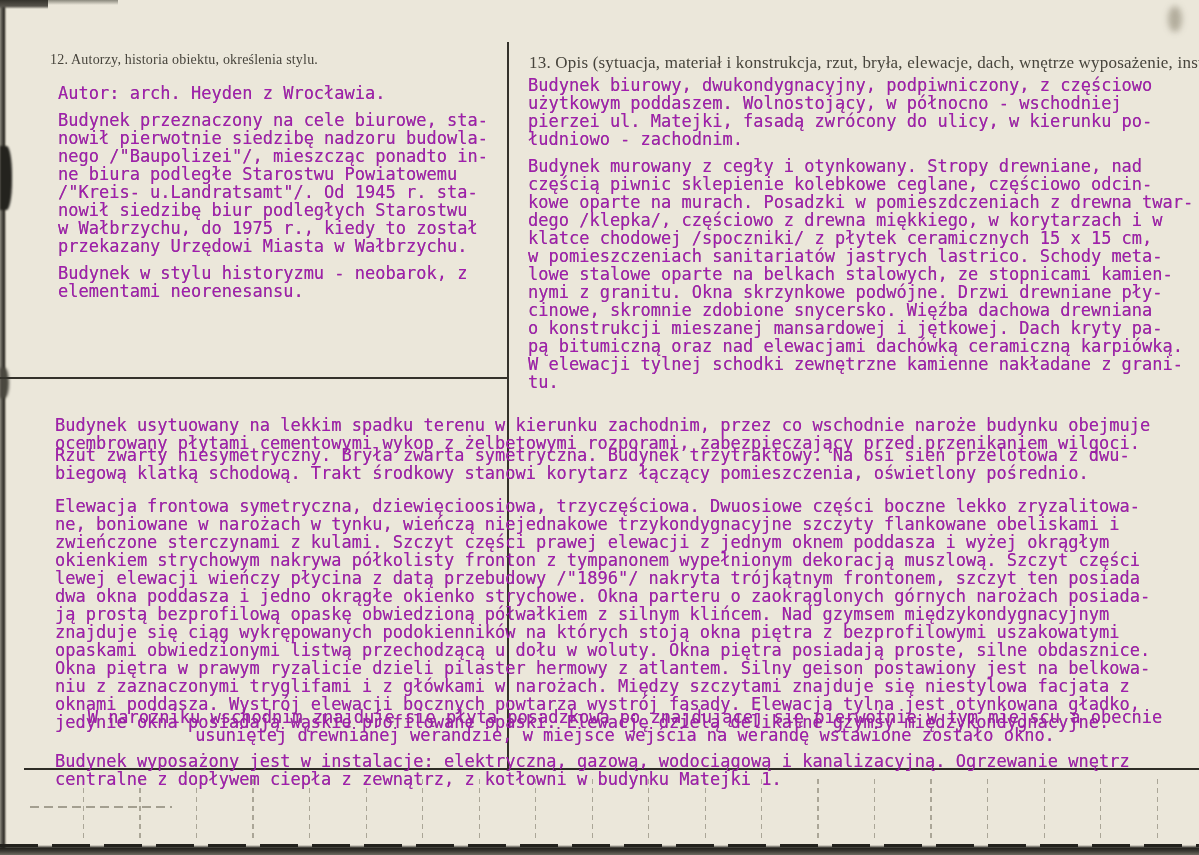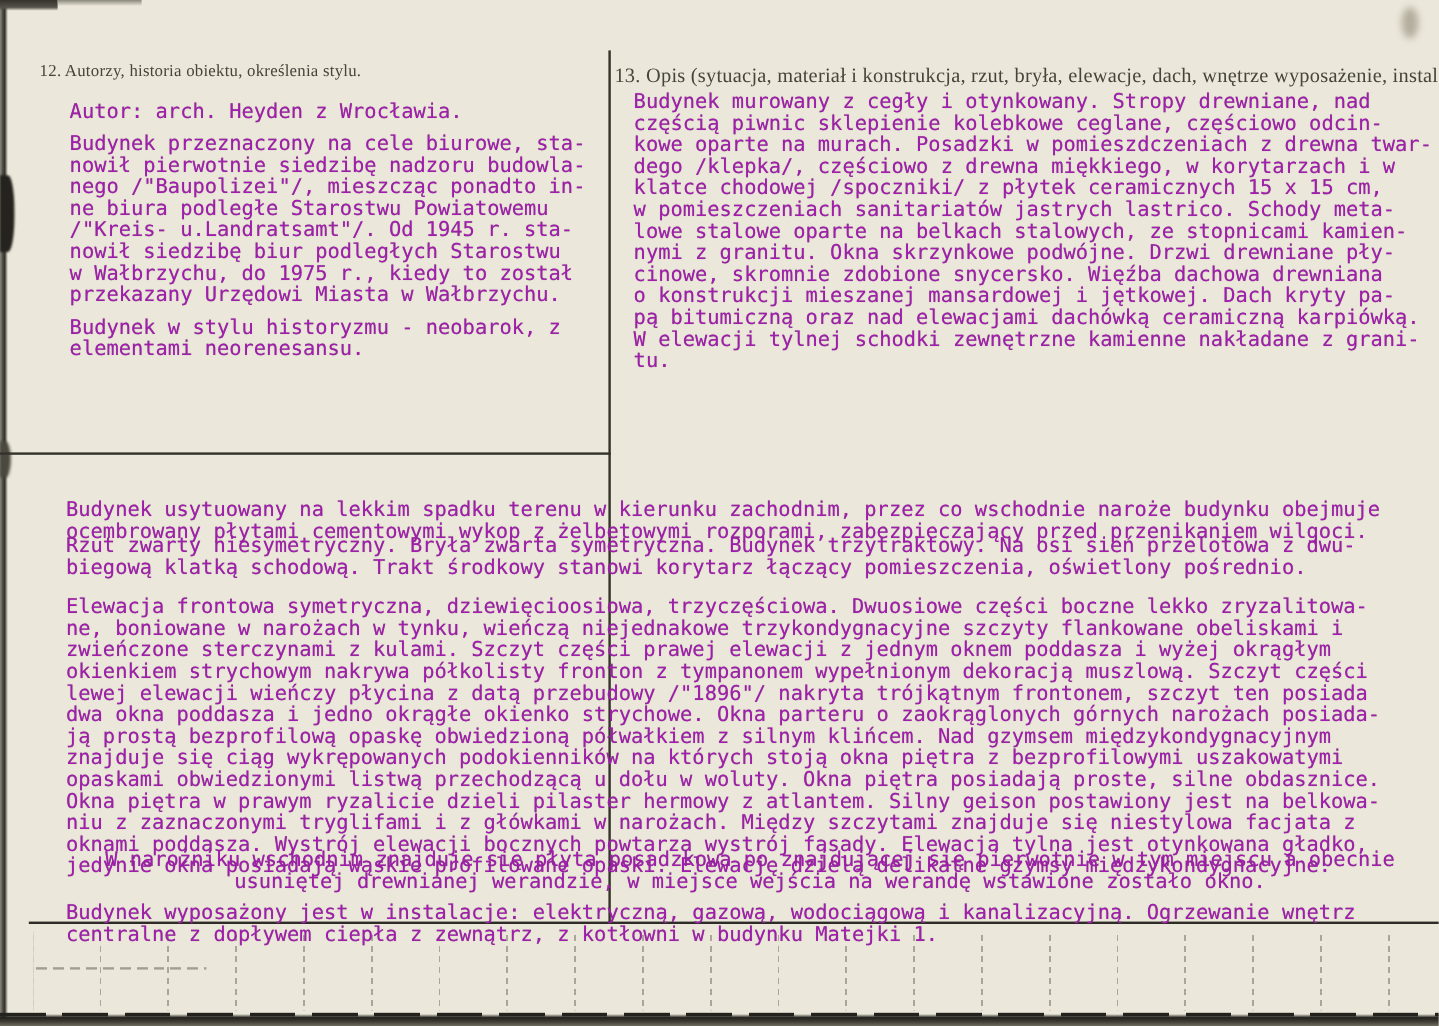--- a/index.html
+++ b/index.html
@@ -68,20 +68,21 @@
     position:absolute;left:24px;top:768px;width:1175px;height:2px;
     background:#2e2c26;
   }
   
   .caption{
     position:absolute;
     font-family:"Liberation Serif", serif;
     color:#47443c;
     white-space:nowrap;
     letter-spacing:.2px;
+    margin-left:17px;
   }
   #cap12{left:33px;top:52px;font-size:14px;}
   #cap13{left:512px;top:53px;font-size:17px;}
   
   .tw{
     font-family:"DejaVu Sans Mono", monospace;
     font-size:17px;
     line-height:18px;
     color:#a21caf;
     white-space:pre-line;
@@ -133,20 +134,24 @@
 ne biura podległe Starostwu Powiatowemu
 /"Kreis- u.Landratsamt"/. Od 1945 r. sta-
 nowił siedzibę biur podległych Starostwu
 w Wałbrzychu, do 1975 r., kiedy to został
 przekazany Urzędowi Miasta w Wałbrzychu.</p>
   <p class="tw">Budynek w stylu historyzmu - neobarok, z
 elementami neorenesansu.</p>
 </div>
 
 <div class="col" id="col13">
+  <p class="tw">Budynek biurowy, dwukondygnacyjny, podpiwniczony, z częściowo
+użytkowym poddaszem. Wolnostojący, w północno - wschodniej
+pierzei ul. Matejki, fasadą zwrócony do ulicy, w kierunku po-
+łudniowo - zachodnim.</p>
   <p class="tw">Budynek murowany z cegły i otynkowany. Stropy drewniane, nad
 częścią piwnic sklepienie kolebkowe ceglane, częściowo odcin-
 kowe oparte na murach. Posadzki w pomieszdczeniach z drewna twar-
 dego /klepka/, częściowo z drewna miękkiego, w korytarzach i w
 klatce chodowej /spoczniki/ z płytek ceramicznych 15 x 15 cm,
 w pomieszczeniach sanitariatów jastrych lastrico. Schody meta-
 lowe stalowe oparte na belkach stalowych, ze stopnicami kamien-
 nymi z granitu. Okna skrzynkowe podwójne. Drzwi drewniane pły-
 cinowe, skromnie zdobione snycersko. Więźba dachowa drewniana
 o konstrukcji mieszanej mansardowej i jętkowej. Dach kryty pa-

